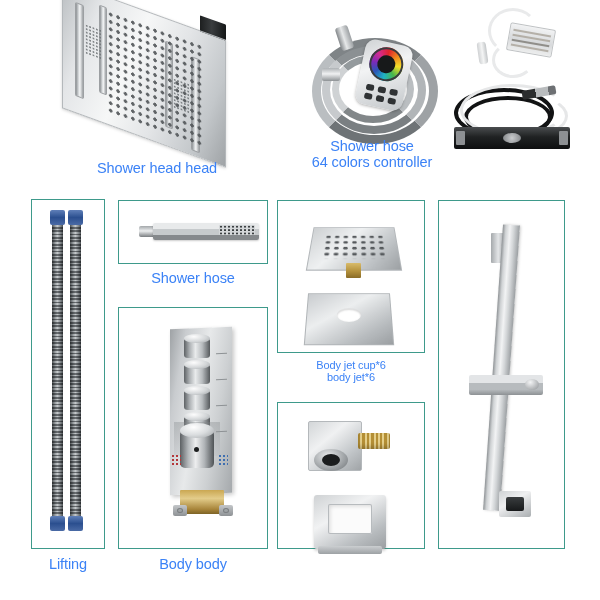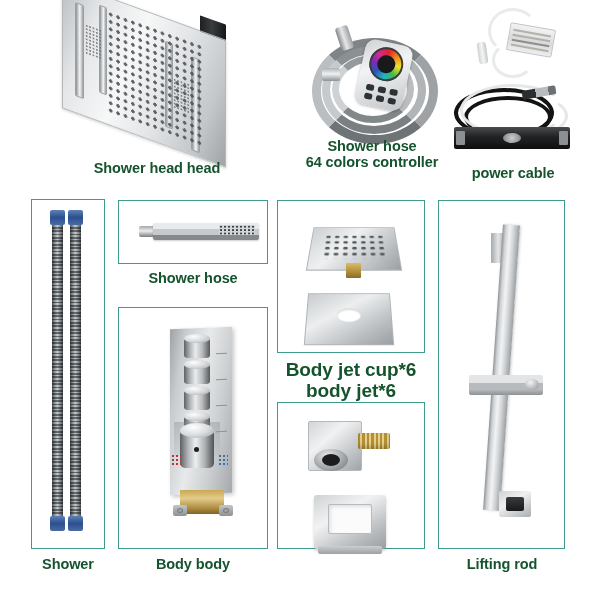--- a/index.html
+++ b/index.html
@@ -23,22 +23,22 @@
   .part-box {
     position: absolute;
     box-sizing: border-box;
     border: 1.6px solid #3e9a8b;
     background: #ffffff;
   }
   .caption {
     position: absolute;
     box-sizing: border-box;
     text-align: center;
-    color: #14532d;
-    font-weight: bold;
+    color: #3b82f6;
+    font-weight: normal;
     font-family: "Liberation Sans", sans-serif;
     line-height: 1.12;
     letter-spacing: -0.1px;
     white-space: pre-line;
   }
 
   
   #shower-head-wrap {
     position: absolute;
     left: 52px; top: 6px;
@@ -463,33 +463,32 @@
     <div class="loop-b" style="left:14px; top:14px; width:80px; height:34px;"></div>
     <div class="loop-w" style="left:10px; top:2px;  width:100px;height:46px;
          border-color:#e6e7e8 transparent #e6e7e8 #e6e7e8;"></div>
     <div class="loop-w" style="left:34px; top:12px; width:78px; height:38px;
          border-color:transparent #e6e7e8 #e6e7e8 transparent;"></div>
     <div id="dc-plug"></div>
     <div id="cable-bar">
       <div id="cable-badge"></div>
     </div>
   </div>
-  <div class="caption" style="left:448px; top:165px; width:130px; font-size:14.5px;">power cable</div>
 
   <div class="part-box" style="left:31px; top:199px; width:74px; height:350px;">
     <div class="bellow" style="left:20px;">
       <div class="bellow-nut blue" style="top:-10px;"></div>
       <div class="bellow-nut blue" style="top:296px;"></div>
     </div>
     <div class="bellow" style="left:38px;">
       <div class="bellow-nut blue" style="top:-10px;"></div>
       <div class="bellow-nut blue" style="top:296px;"></div>
     </div>
   </div>
-  <div class="caption" style="left:20px; top:556px; width:96px; font-size:14.5px;">Shower</div>
+  <div class="caption" style="left:20px; top:556px; width:96px; font-size:14.5px;">Lifting</div>
 
   <div class="part-box" style="left:118px; top:200px; width:150px; height:64px;">
     <div id="handset">
       <div id="handset-nut"></div>
       <div id="handset-body">
         <div id="handset-face"></div>
       </div>
     </div>
   </div>
   <div class="caption" style="left:120px; top:270px; width:146px; font-size:14.5px;">Shower hose</div>
@@ -521,21 +520,21 @@
     <div id="jet-head">
       <div id="jet-top">
         <div id="jet-dots"></div>
       </div>
       <div id="jet-nipple"></div>
     </div>
     <div id="jet-cup">
       <div id="jet-cup-hole"></div>
     </div>
   </div>
-  <div class="caption" style="left:280px; top:359px; width:142px; font-size:19px;">Body jet cup*6
+  <div class="caption" style="left:280px; top:359px; width:142px; font-size:11px;">Body jet cup*6
 body jet*6</div>
 
   <div class="part-box" style="left:277px; top:402px; width:148px; height:147px;">
     <div id="elbow">
       <div id="elbow-block"></div>
       <div id="elbow-thread"></div>
       <div id="elbow-port"></div>
     </div>
     <div id="cup-ring">
       <div id="cup-ring-hole"></div>
@@ -548,15 +547,14 @@
       <div id="rod-top-bracket"></div>
       <div id="rod-bar"></div>
       <div id="rod-slider">
         <div id="rod-slider-knob"></div>
       </div>
       <div id="rod-bottom">
         <div id="rod-bottom-hole"></div>
       </div>
     </div>
   </div>
-  <div class="caption" style="left:440px; top:556px; width:124px; font-size:14.5px;">Lifting rod</div>
 
 </div>
 
 </body></html>

